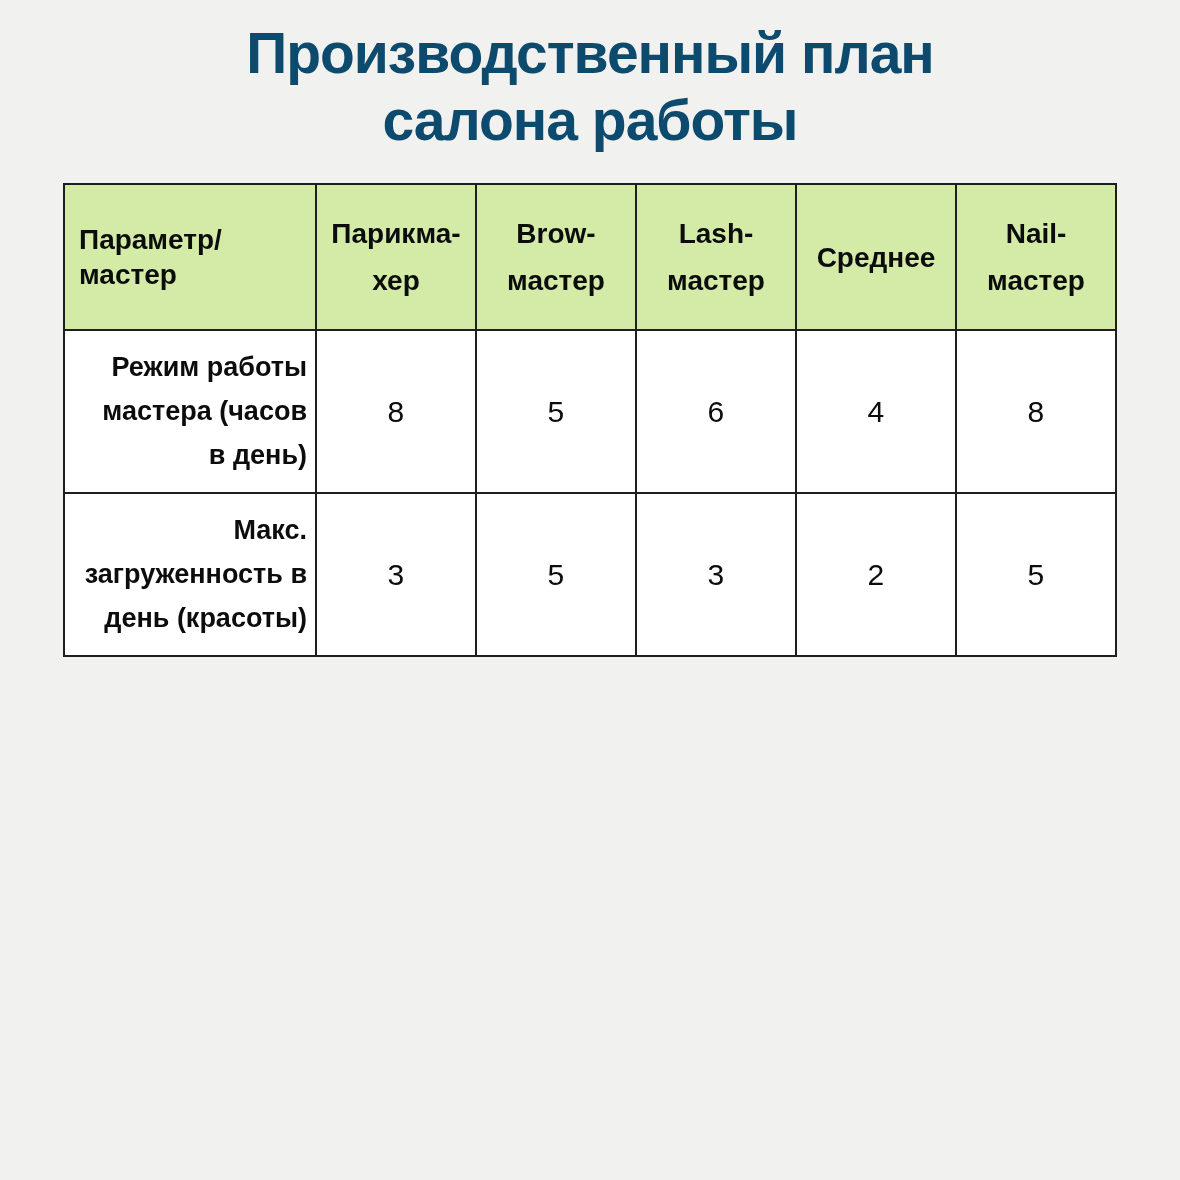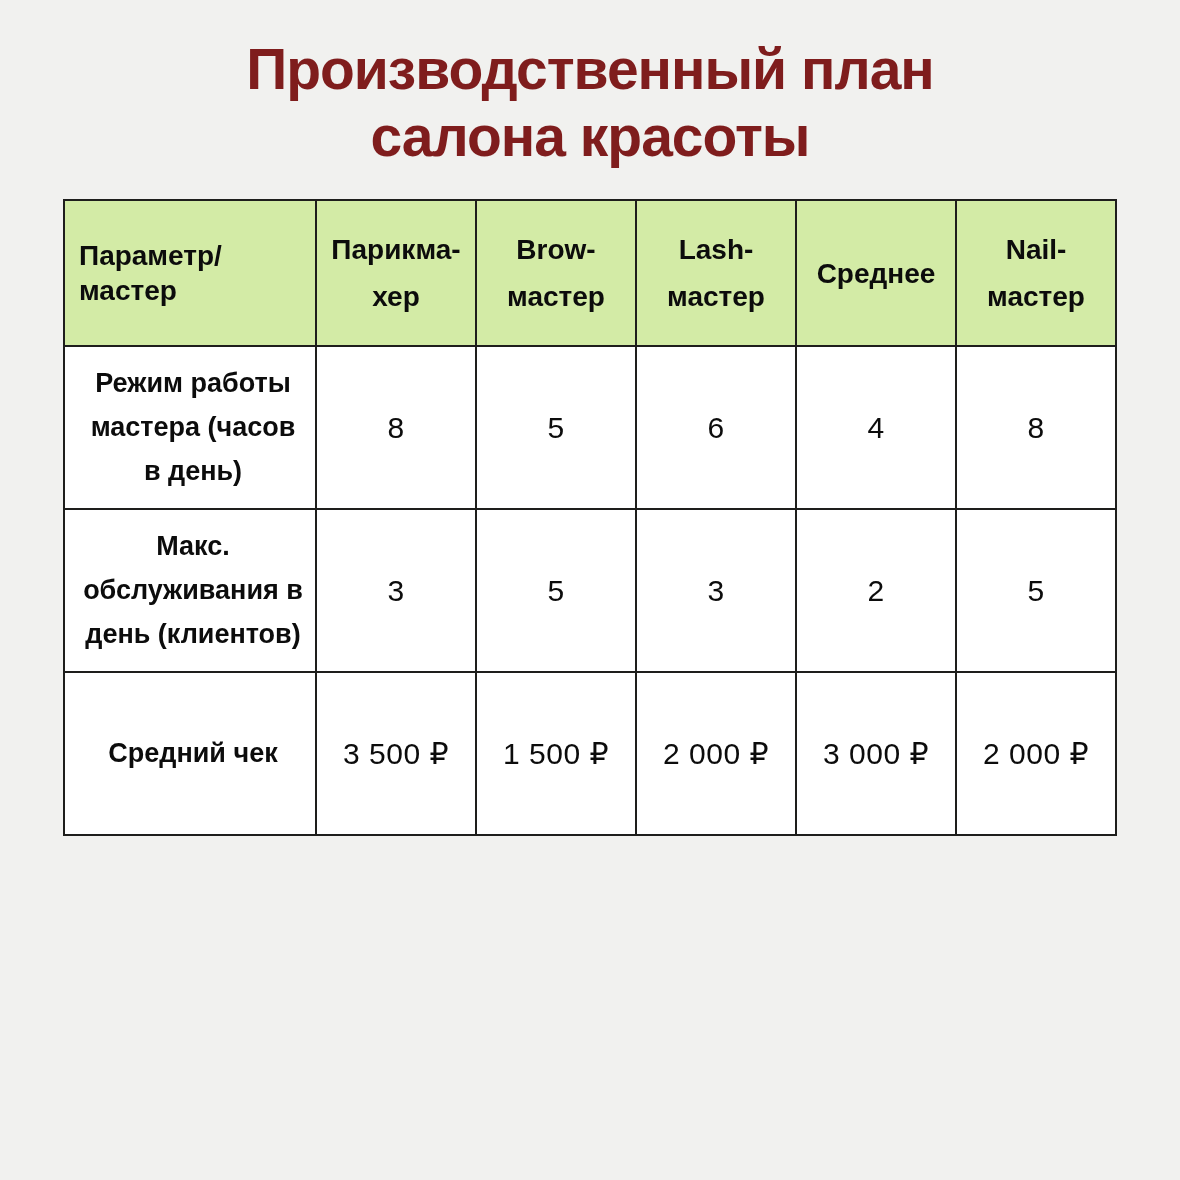--- a/index.html
+++ b/index.html
@@ -14,27 +14,27 @@
     color: #0c0c0c;
     overflow: hidden;
   }
   .page {
     position: relative;
     width: 1180px;
     height: 1180px;
   }
   .title {
     margin: 0;
-    padding-top: 36px;
+    padding-top: 20px;
     text-align: center;
     font-size: 57px;
     font-weight: bold;
     line-height: 1.17;
     letter-spacing: -1px;
-    color: #7f1d1d;
+    color: #0c4a6e;
   }
   table.plan {
     border-collapse: collapse;
     table-layout: fixed;
     width: 1052px;
     margin: 30px auto 12px auto;
     background: #ffffff;
   }
   table.plan th, table.plan td {
     border: 2px solid #1e1e1c;
@@ -57,40 +57,40 @@
     padding-left: 14px;
     line-height: 1.25;
   }
   tbody td {
     height: 141px;
     background: #ffffff;
   }
   tbody td.label {
     font-size: 27px;
     font-weight: bold;
-    text-align: center;
+    text-align: right;
     padding: 10px 8px 10px 14px;
     line-height: 1.62;
   }
   tbody td.value {
     font-size: 30px;
     font-weight: normal;
     text-align: center;
     padding: 0 4px;
     letter-spacing: 0.5px;
   }
 </style>
 </head>
 <body style="background: rgb(241, 241, 239);">
 
 <div class="page">
 
   <h1 class="title">
     <span>Производственный план</span><br>
-    <span>салона красоты</span>
+    <span>салона работы</span>
   </h1>
 
   <table class="plan">
     <colgroup>
       <col class="c-label">
       <col class="c-val">
         <col class="c-val">
         <col class="c-val">
         <col class="c-val">
         <col class="c-val">
@@ -108,31 +108,23 @@
     <tbody id="body-rows">
         <tr>
           <td class="label">Режим работы мастера (часов в день)</td>
           <td class="value">8</td>
           <td class="value">5</td>
           <td class="value">6</td>
           <td class="value">4</td>
           <td class="value">8</td>
         </tr>
         <tr>
-          <td class="label">Макс. обслуживания в день (клиентов)</td>
+          <td class="label">Макс. загруженность в день (красоты)</td>
           <td class="value">3</td>
           <td class="value">5</td>
           <td class="value">3</td>
           <td class="value">2</td>
           <td class="value">5</td>
-        </tr>
-        <tr>
-          <td class="label">Средний чек</td>
-          <td class="value">3 500 ₽</td>
-          <td class="value">1 500 ₽</td>
-          <td class="value">2 000 ₽</td>
-          <td class="value">3 000 ₽</td>
-          <td class="value">2 000 ₽</td>
         </tr>
       </tbody>
   </table>
 
 </div>
 
 </body></html>

